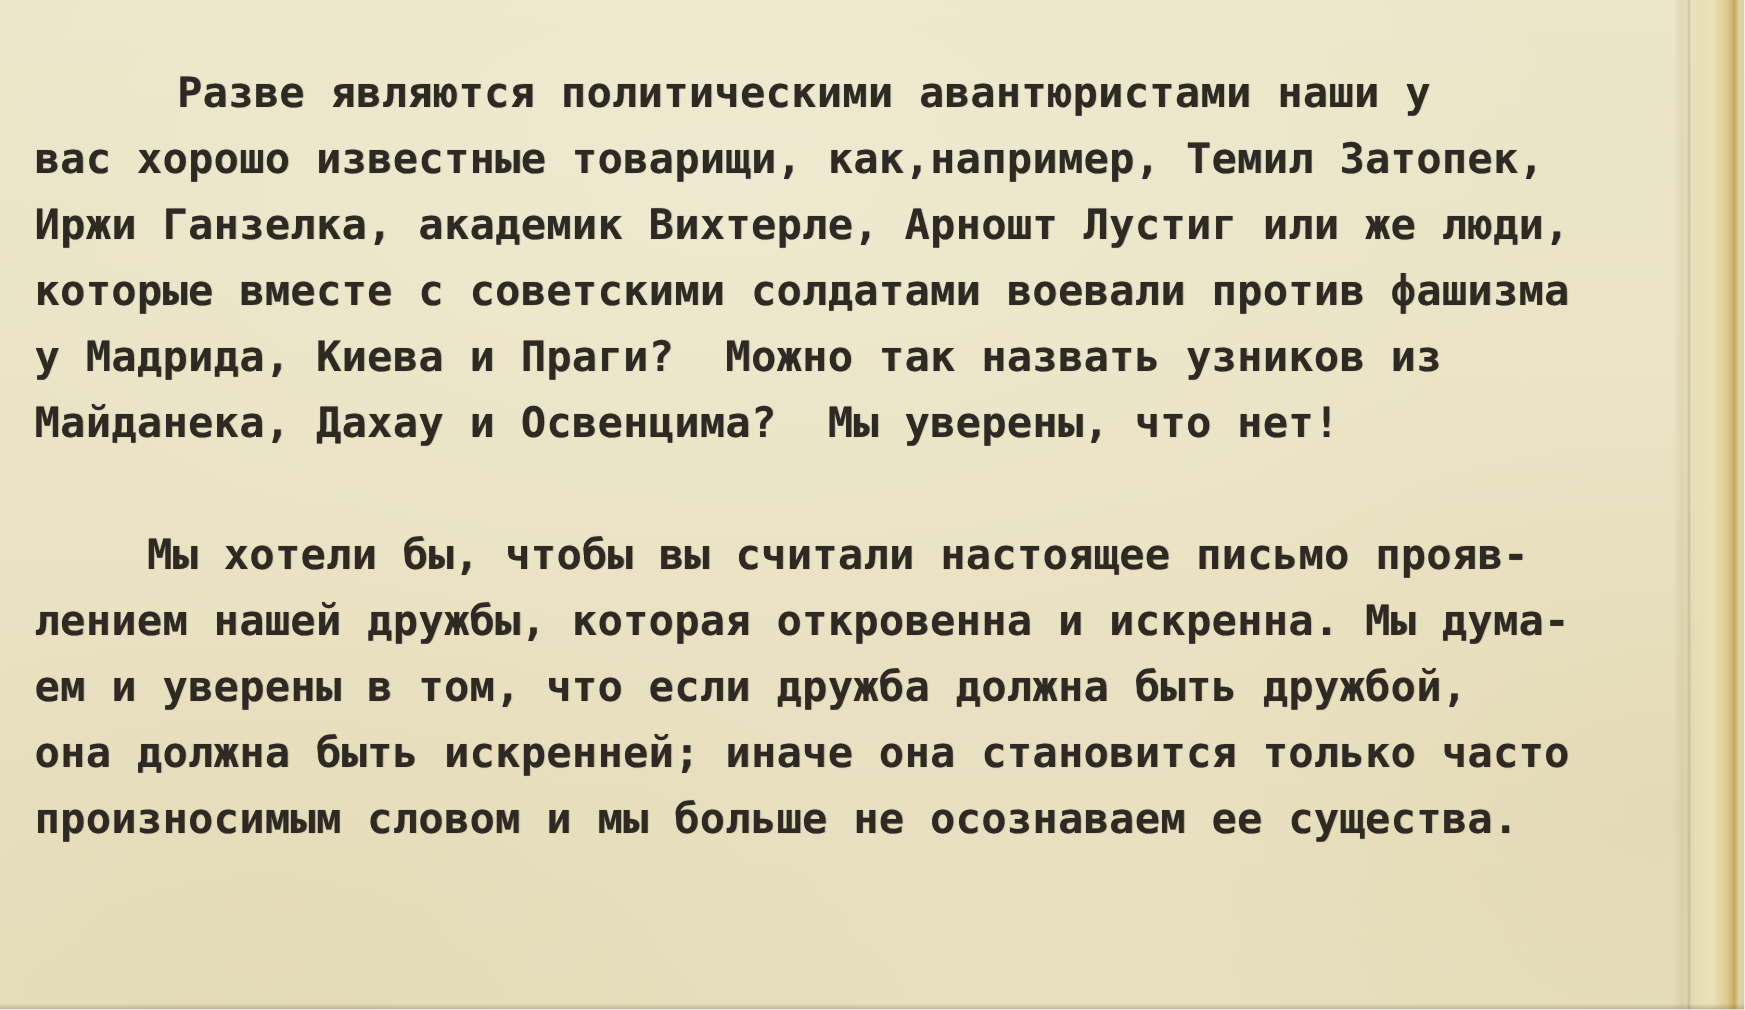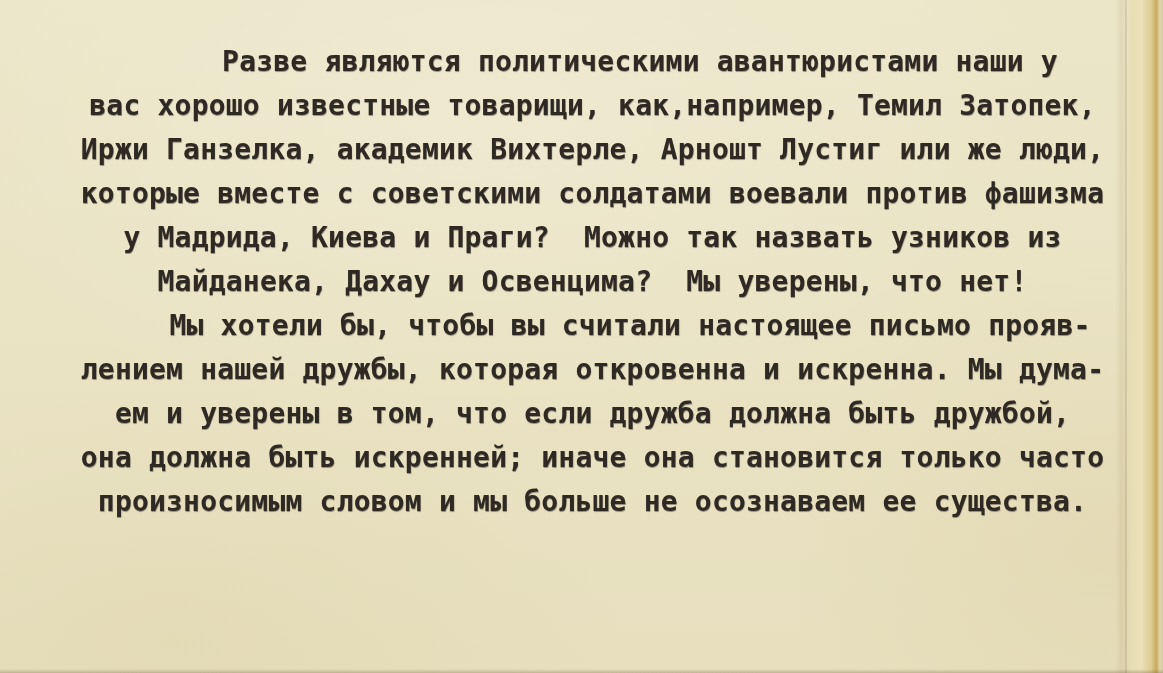--- a/index.html
+++ b/index.html
@@ -57,33 +57,32 @@
     left: 0;
     bottom: 0;
     width: 100%;
     height: 4px;
     background: linear-gradient(180deg, rgba(90,75,40,0) 0%, rgba(90,75,40,0.28) 100%);
   }
 
   
   .text-block {
     position: absolute;
-    left: 50px;
+    left: 23px;
     top: 40px;
     width: 1085px;
     font-size: 28px;
     font-weight: bold;
     line-height: 44px;
     letter-spacing: 0.2px;
     color: #2e2a23;
     white-space: pre;
     text-shadow: 0.4px 0.5px 0.7px rgba(46,42,35,0.45);
-    text-align: center;
   }
-  .paragraph + .paragraph { }
+  .paragraph + .paragraph { margin-top: 44px; }
   .paragraph.p0 .line.indent { padding-left: 95px; }
   .paragraph.p1 .line.indent { padding-left: 75px; }
 </style>
 </head>
 <body>
 
 <div class="photo">
   <div class="text-block" id="text-block"><div class="paragraph p0"><div class="line indent">Разве являются политическими авантюристами наши у</div><div class="line">вас хорошо известные товарищи, как,например, Темил Затопек,</div><div class="line">Иржи Ганзелка, академик Вихтерле, Арношт Лустиг или же люди,</div><div class="line">которые вместе с советскими солдатами воевали против фашизма</div><div class="line">у Мадрида, Киева и Праги?  Можно так назвать узников из</div><div class="line">Майданека, Дахау и Освенцима?  Мы уверены, что нет!</div></div><div class="paragraph p1"><div class="line indent">Мы хотели бы, чтобы вы считали настоящее письмо прояв-</div><div class="line">лением нашей дружбы, которая откровенна и искренна. Мы дума-</div><div class="line">ем и уверены в том, что если дружба должна быть дружбой,</div><div class="line">она должна быть искренней; иначе она становится только часто</div><div class="line">произносимым словом и мы больше не осознаваем ее существа.</div></div></div>
   <div class="page-edge"></div>
   <div class="bottom-edge"></div>

